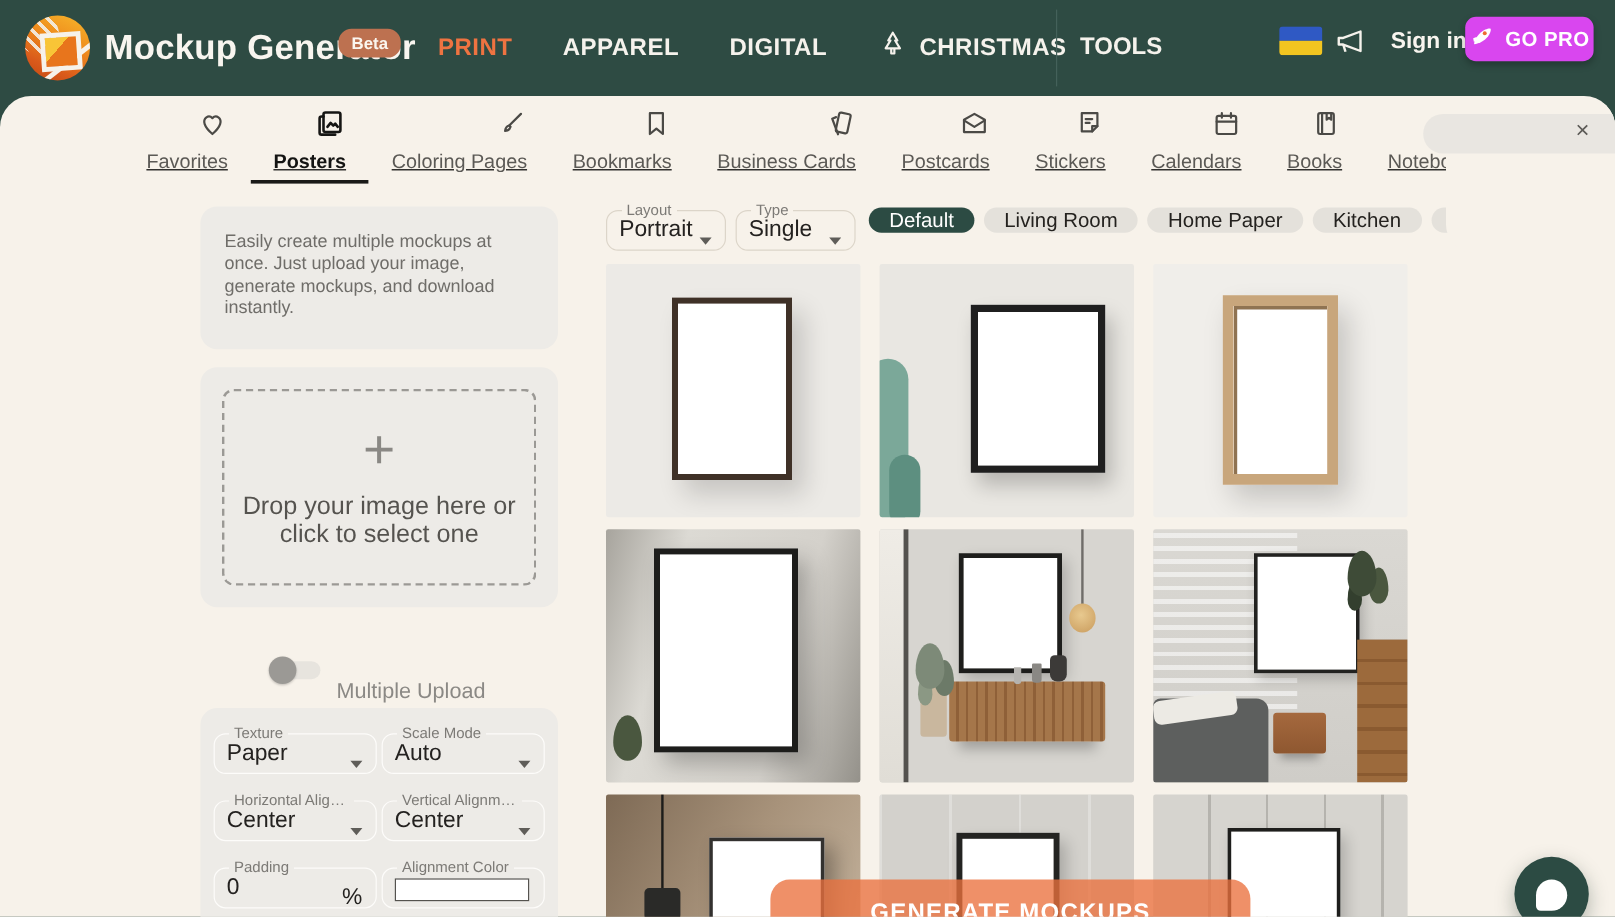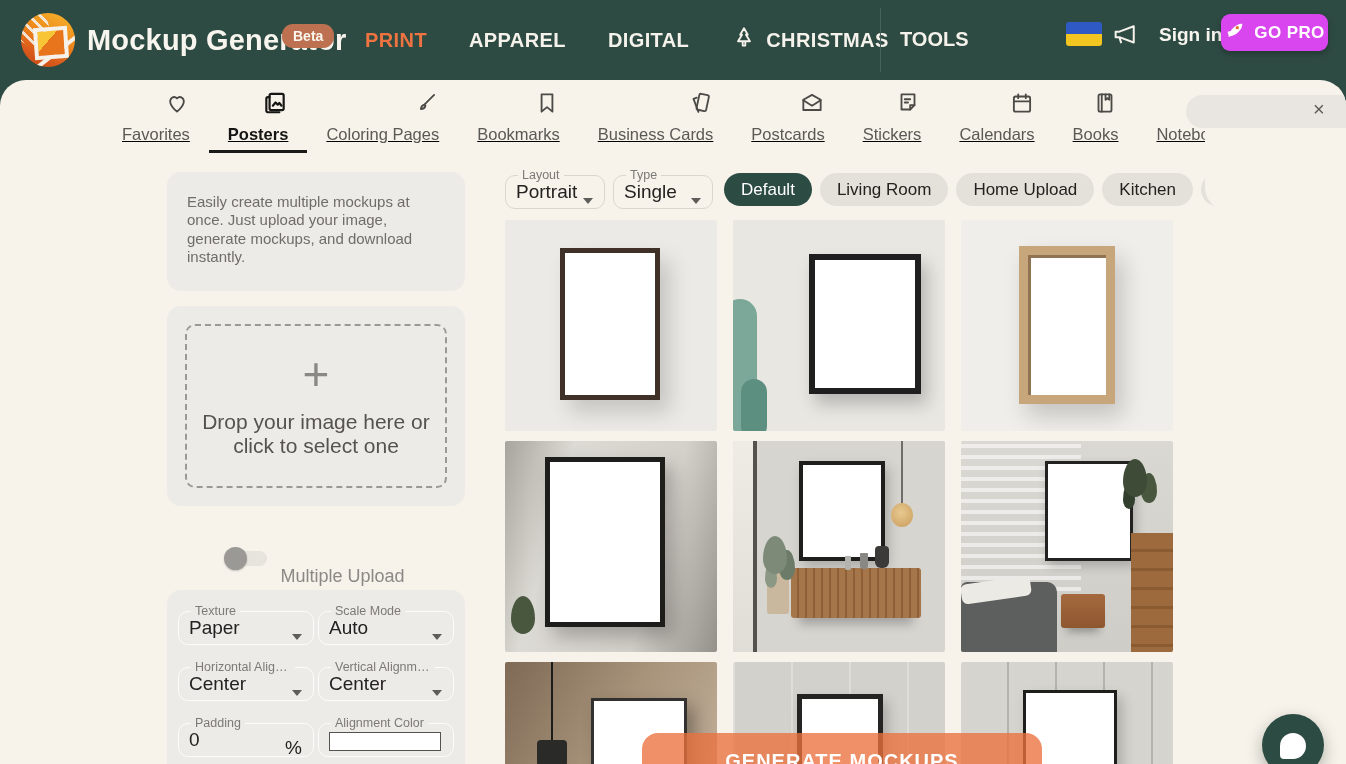--- a/index.html
+++ b/index.html
@@ -87,21 +87,21 @@
     border-left:5.5px solid transparent; border-right:5.5px solid transparent; border-top:6.5px solid #5f5d59; }
   .pct { position:absolute; right:11px; top:7px; font-size:19px; color:#242220; }
   .swatch { margin-top:2px; width:112px; height:19px; background:#FFFFFF; border:1.6px solid #55534f; }
 
   
   .main-selects fieldset.field { position:absolute; width:100px; background:transparent;
     border:1.6px solid #DCD5C9; }
   .f-layout { left:505px; top:88px; }
   .f-type { left:613px; top:88px; }
   .chips { position:absolute; left:724px; top:93px; display:flex; gap:8px; }
-  .chip { height:33px; border-radius:17px; background:#E4E1DB; color:#24221f; font-size:17px;
+  .chip { height:21px; border-radius:17px; background:#E4E1DB; color:#24221f; font-size:17px;
     display:flex; align-items:center; padding:0 17px; cursor:pointer; white-space:nowrap; }
   .chip.selected { background:#2C4B43; color:#fff; }
   .chip-cover { position:absolute; left:1205px; top:75px; width:141px; height:65px; background:#F7F2EA; }
 
   
   .gallery { position:absolute; left:505px; top:140px; display:grid;
     grid-template-columns:repeat(3,212px); column-gap:16px; row-gap:10px; }
   .tile { width:212px; height:211px; border-radius:2px; position:relative; overflow:hidden; cursor:pointer; }
   .frame { position:absolute; background:#fff; }
   .leafy { position:absolute; width:24px; height:38px; border-radius:50% 50% 50% 50%/60% 60% 40% 40%; }
@@ -378,21 +378,21 @@
     <fieldset class="field f-type">
       <legend>Type</legend>
       <div class="field-value">Single</div>
       <div class="sel-arrow"></div>
     </fieldset>
   </div>
 
   <div class="chips">
     <div class="chip selected">Default</div>
     <div class="chip">Living Room</div>
-    <div class="chip">Home Upload</div>
+    <div class="chip">Home Paper</div>
     <div class="chip">Kitchen</div>
     <div class="chip">Bedroom</div>
     <div class="chip">Kids</div>
   </div>
 
   <div class="gallery">
     <div class="tile s1" title="Poster mockup: dark brown thin frame on white wall">
         <div class="frame"></div>
       </div>
     <div class="tile s2" title="Poster mockup: black frame beside watercolor cactus">

